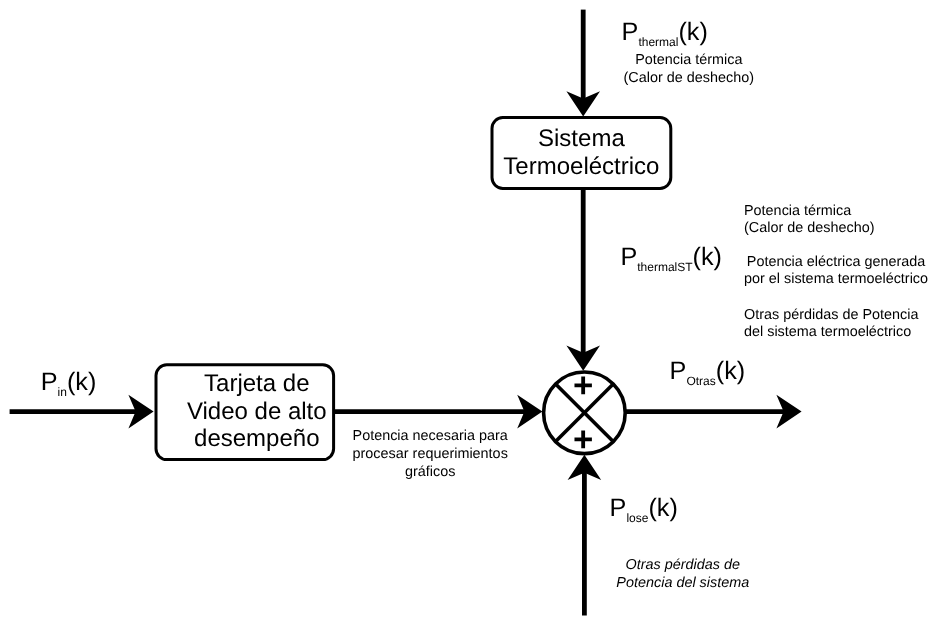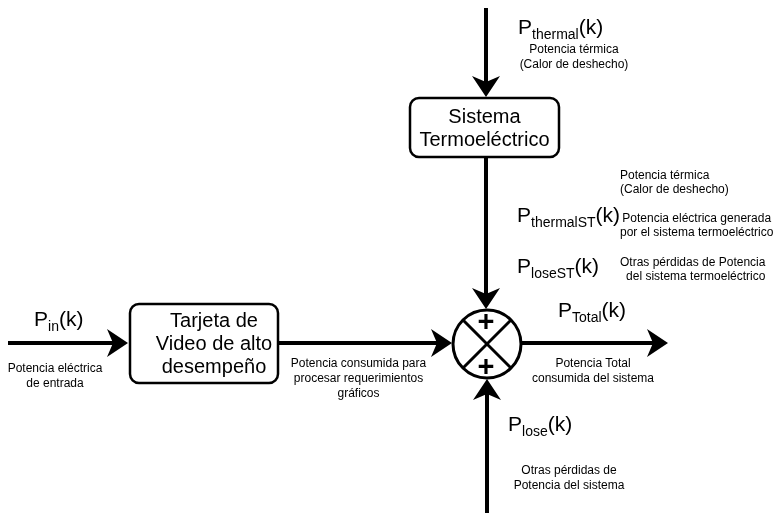--- a/index.html
+++ b/index.html
@@ -24,21 +24,21 @@
     font-weight: bold;
     fill: #000000;
     text-anchor: middle;
   }
   .sig {
     position: absolute;
     font-size: 21px;
     white-space: nowrap;
     line-height: 24px;
   }
-  .sig sub { font-size: 14px; }
+  .sig sub { font-size: 10px; }
   .desc {
     position: absolute;
     font-size: 12px;
     line-height: 15px;
     white-space: pre-line;
   }
   .desc-left { line-height: 14px; }
   .center { text-align: center; }
   .block-label {
     position: absolute;
@@ -92,33 +92,28 @@
   <div class="desc center" style="left:508px; top:42px; width:132px;">Potencia térmica
 (Calor de deshecho)</div>
 
   <div class="sig" style="left:517px; top:168px;margin-top:35px;"><span>P</span><sub>thermalST</sub><span>(k)</span></div>
   <div class="desc desc-left" style="left:620px; top:168px;">Potencia térmica
 (Calor de deshecho)</div>
 
   <div class="desc desc-left" style="left:620px; top:211px;text-align:center;">Potencia eléctrica generada
 por el sistema termoeléctrico</div>
 
-  <div class="sig" style="left:517px; top:254px;"><span>P</span><sub>loseST</sub><span>(k)</span></div>
-  <div class="desc desc-left" style="left:620px; top:255px;text-align:right;">Otras pérdidas de Potencia
+  <div class="desc desc-left" style="left:620px; top:255px;">Otras pérdidas de Potencia
 del sistema termoeléctrico</div>
 
   <div class="sig" style="left:34px; top:307px;"><span>P</span><sub>in</sub><span>(k)</span></div>
-  <div class="desc center" style="left:3px; top:361px; width:104px;">Potencia eléctrica
-de entrada</div>
 
-  <div class="desc center" style="left:288px; top:356px; width:141px;">Potencia consumida para
+  <div class="desc center" style="left:288px; top:356px; width:141px;">Potencia necesaria para
 procesar requerimientos
 gráficos</div>
 
-  <div class="sig" style="left:558px; top:298px;"><span>P</span><sub>Total</sub><span>(k)</span></div>
-  <div class="desc center" style="left:523px; top:356px; width:140px;">Potencia Total
-consumida del sistema</div>
+  <div class="sig" style="left:558px; top:298px;"><span>P</span><sub>Otras</sub><span>(k)</span></div>
 
   <div class="sig" style="left:508px; top:412px;"><span>P</span><sub>lose</sub><span>(k)</span></div>
-  <div class="desc center" style="left:499px; top:463px; width:140px;">Otras pérdidas de
+  <div class="desc center" style="left:499px; top:463px; width:140px;font-style:italic;">Otras pérdidas de
 Potencia del sistema</div>
 
 </div>
 
 </body></html>

